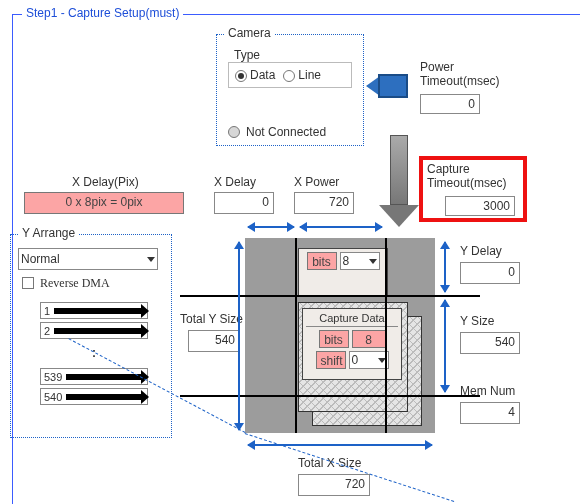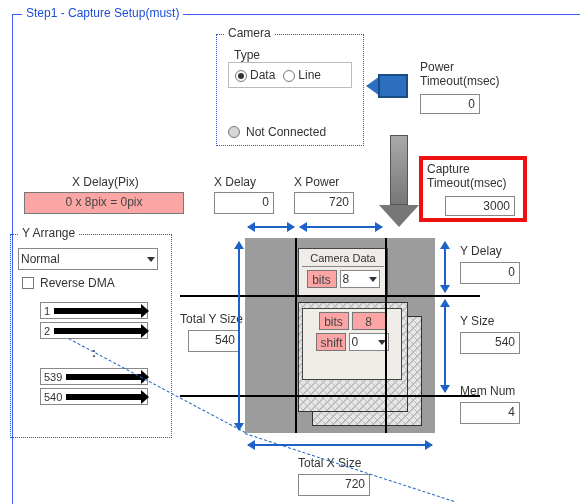--- a/index.html
+++ b/index.html
@@ -254,21 +254,21 @@
 <div class="label" style="left:294px; top:175px;">X Power</div>
 <div class="input-text" style="left:294px; top:192px; width:60px; height:22px;">720</div>
 
 <div class="group-border" style="left:10px; top:234px; width:162px; height:204px;"></div>
 <div class="group-label" style="left:18px; top:226px;">Y Arrange</div>
 <div class="select-look" style="position:absolute; left:18px; top:248px; width:140px; height:22px;gap:24px;">
   <span>Normal</span>
     <span class="select-caret"></span>
 </div>
 <div class="checkbox" style="left:22px; top:277px;"></div>
-<div class="label" style="left:40px; top:276px;">Reverse DMA</div>
+<div class="label" style="left:40px; top:276px;font-family:Liberation Serif, serif;">Reverse DMA</div>
 
 <div class="row-item" style="left:40px; top:302px;">
     <span>1</span>
     <div class="row-arrow"></div>
   </div>
 <div class="row-item" style="left:40px; top:322px;">
     <span>2</span>
     <div class="row-arrow"></div>
   </div>
 <div class="label" style="left:92px; top:346px; font-weight:bold;">:</div>
@@ -283,31 +283,31 @@
 
 <div class="label" style="left:180px; top:312px;">Total Y Size</div>
 <div class="input-text" style="left:188px; top:330px; width:52px; height:22px;">540</div>
 
 <div class="diagram-area"></div>
 
 <div class="hatched" style="left:312px; top:316px; width:110px; height:110px;"></div>
 <div class="hatched" style="left:298px; top:302px; width:110px; height:110px;"></div>
 
 <div class="panel-box" style="left:298px; top:248px; width:90px; height:48px;">
-  <div style="border-bottom:1px solid #888; padding-bottom:2px; margin-bottom:3px;">Camera Data</div>
   <div style="display:flex; align-items:center; gap:3px; justify-content:center;">
     <span class="input-text read-only" style="position:static; width:30px; height:18px;">bits</span>
     <span class="select-look" style="position:static; width:40px; height:18px;">
         <span>8</span>
         <span class="select-caret"></span>
       </span>
   </div>
 </div>
 
 <div class="panel-box" style="left:302px; top:308px; width:100px; height:72px;">
+  <div style="border-bottom:1px solid #888; padding-bottom:2px; margin-bottom:3px;">Capture Data</div>
   <div style="display:flex; align-items:center; gap:3px; justify-content:center; margin-bottom:3px;">
     <span class="input-text read-only" style="position:static; width:30px; height:18px;">bits</span>
     <span class="input-text read-only" style="position:static; width:34px; height:18px;">8</span>
   </div>
   <div style="display:flex; align-items:center; gap:3px; justify-content:center;">
     <span class="input-text read-only" style="position:static; width:30px; height:18px;">shift</span>
     <span class="select-look" style="position:static; width:40px; height:18px;">
         <span>0</span>
         <span class="select-caret"></span>
       </span>

